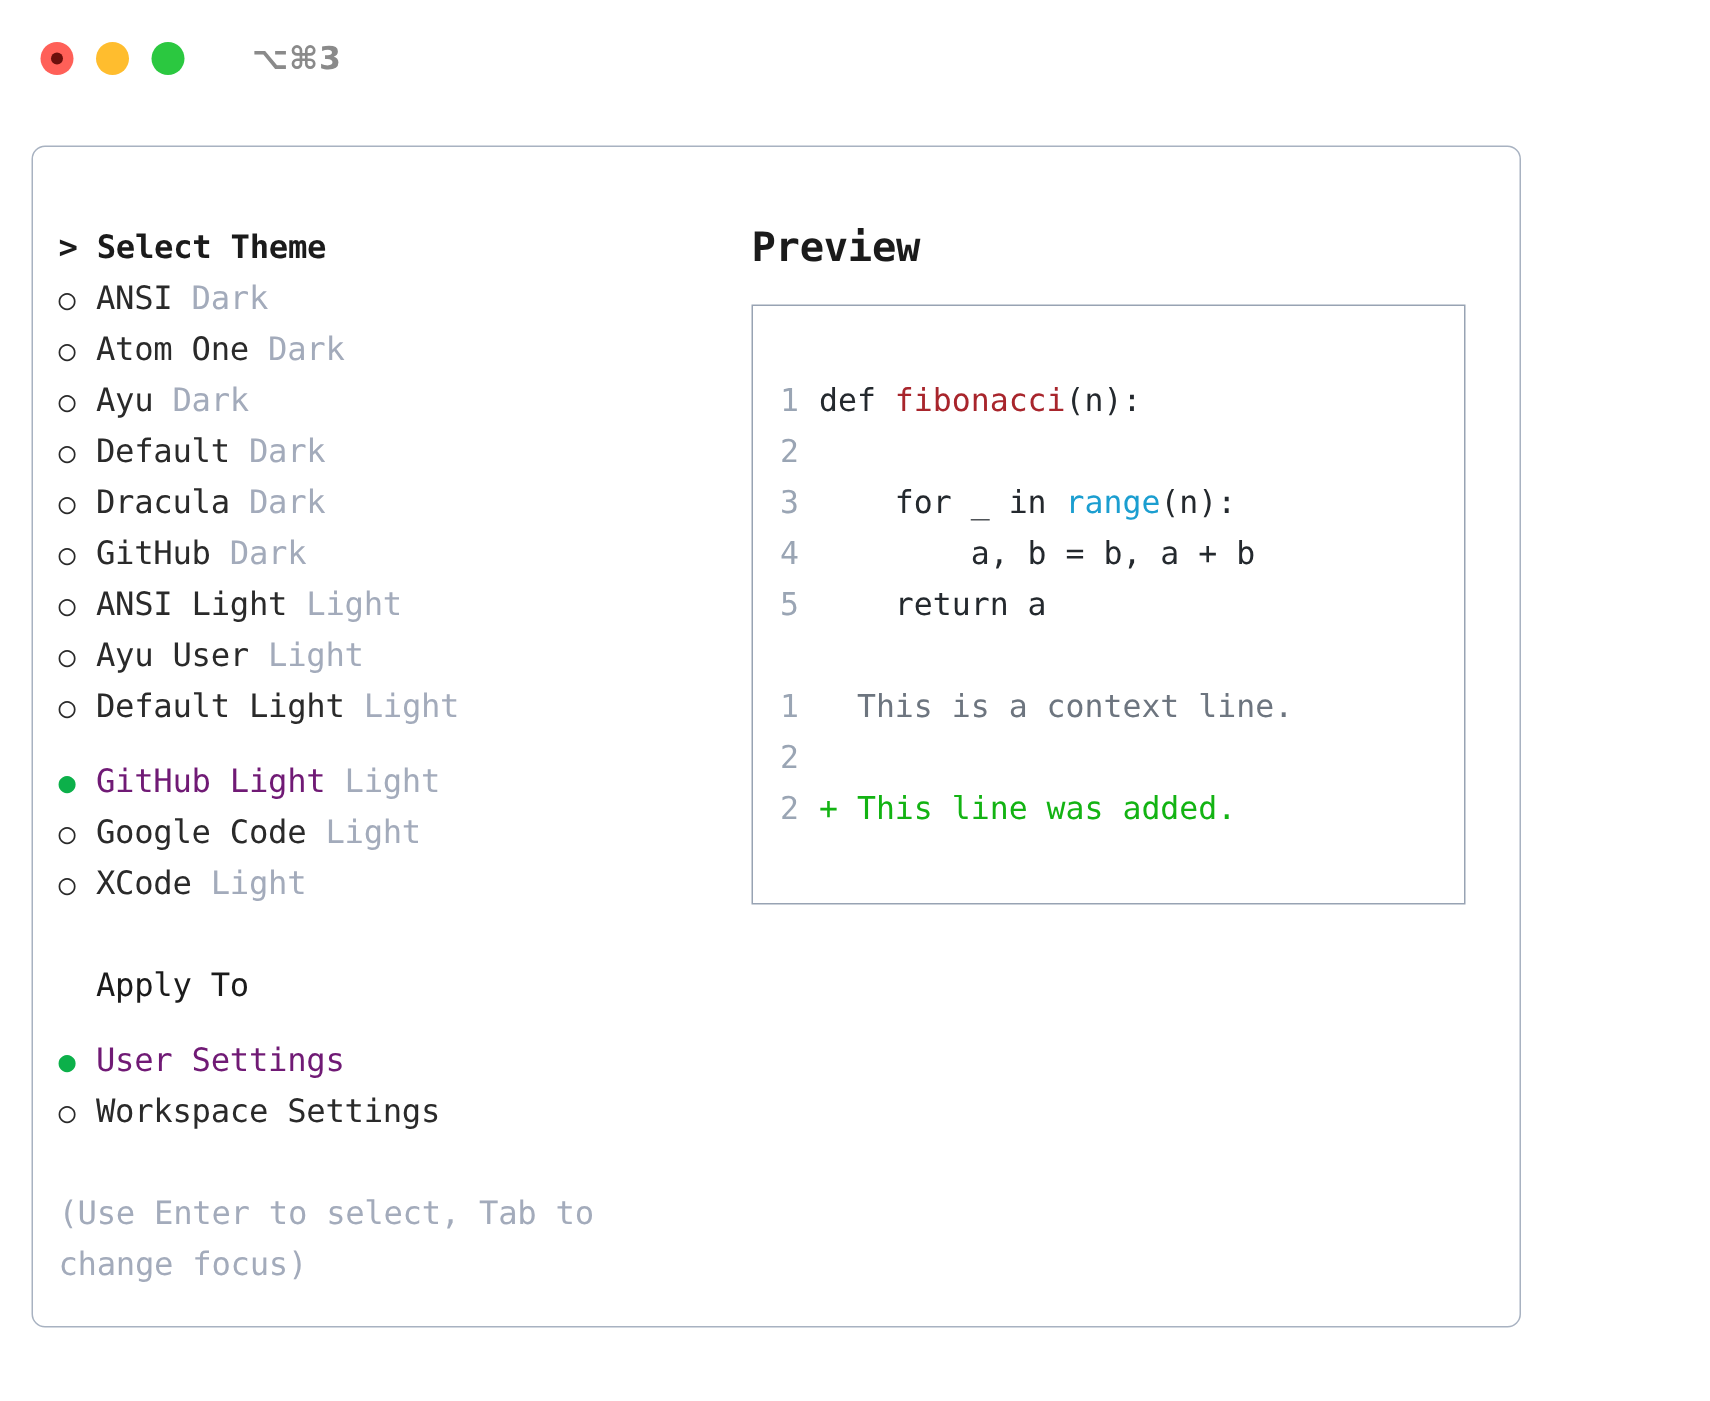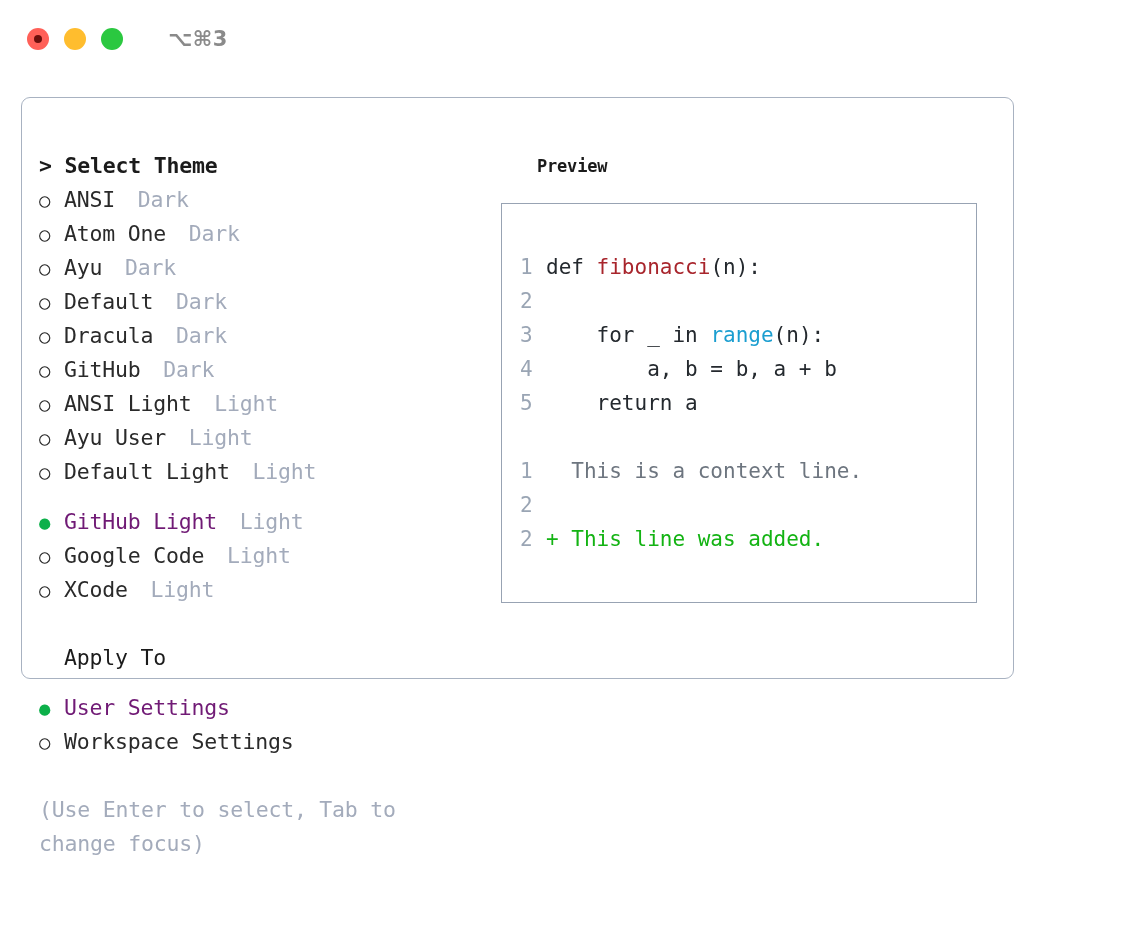--- a/index.html
+++ b/index.html
@@ -64,21 +64,21 @@
     letter-spacing: 0.5px;
     font-family: "DejaVu Sans", "Liberation Sans", sans-serif;
   }
 
   
   .panel {
     position: absolute;
     left: 21px;
     top: 97px;
     width: 993px;
-    height: 582px;
+    height: 788px;
     border: 1.5px solid #a8b2c1;
     border-radius: 9px;
     background: #ffffff;
     box-sizing: border-box;
   }
 
   .cols {
     position: absolute;
     left: 0; top: 0;
     width: 100%; height: 100%;
@@ -115,21 +115,21 @@
     flex: 0 0 25px;
     color: #2a2a2a;
     font-size: 19px;
     display: inline-block;
   }
   .marker.sel { color: #0cb04a; }
   .row-name { color: #2a2a2a; }
   .row.selected .row-name { color: #701a75; margin-top: 16px; }
   .row-tag {
     color: #a3abbb;
-    margin-left: 10px;
+    margin-left: 0;
   }
 
   .applyto-title {
     font-size: 21.5px;
     color: #1b1b1b;
     line-height: 34px;
     white-space: pre;
     letter-spacing: -0.2px;
     padding-left: 25px;
   }
@@ -144,26 +144,25 @@
   }
 
   
   .right-col {
     position: absolute;
     left: 479px;
     top: 51px;
     width: 490px;
   }
   .preview-title {
-    font-size: 17px;
+    font-size: 27px;
     font-weight: bold;
     color: #1b1b1b;
     line-height: 34px;
     letter-spacing: -0.2px;
-    margin-left: 36px;
   }
   .preview-box {
     margin-top: 20px;
     width: 476px;
     height: 400px;
     border: 1.5px solid #98a3b3;
     box-sizing: border-box;
     background: #ffffff;
     position: relative;
   }

